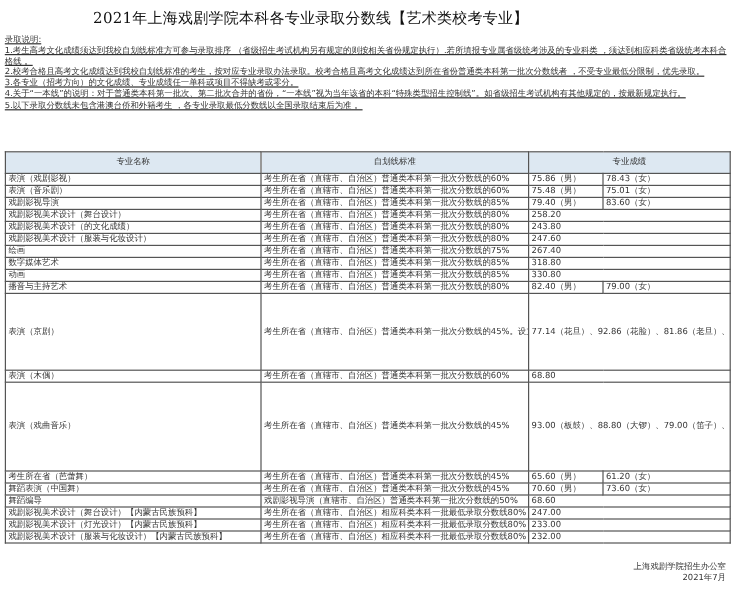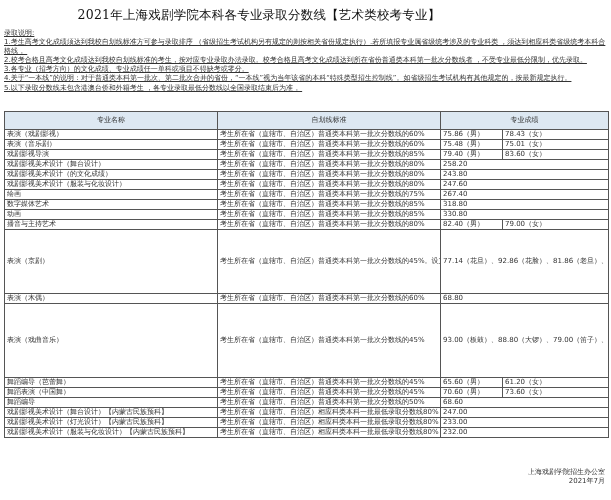--- a/index.html
+++ b/index.html
@@ -9,21 +9,21 @@
     position: absolute; left: 0; top: 7px; width: 518px; text-align: center;
     font-family: "DejaVu Serif", "Liberation Serif", serif;
     font-size: 12.5px; color: #111; letter-spacing: 0.2px;
   }
   .notes {
     position: absolute; left: 4px; top: 29px; width: 603px;
     font-size: 7px; line-height: 9.1px; color: #333;
   }
   .notes p { margin: 0; text-decoration: underline; }
   table.scores {
-    position: absolute; left: 4px; top: 111px; width: 604px;
+    position: absolute; left: 4px; top: 126px; width: 604px;
     border-collapse: collapse; font-size: 7px; color: #333; table-layout: fixed; border-radius: 15px;
   }
   table.scores th, table.scores td {
     border: 1px solid #555; padding: 0 2px; line-height: 9px; height: 10px;
     vertical-align: middle; white-space: nowrap; overflow: hidden;
   }
   table.scores th {
     background: #dde8f2; font-weight: normal; height: 18px; color: #333; text-align: center;
   }
   td.c { text-align: left; }
@@ -126,34 +126,34 @@
       <td>表演（木偶）</td>
       <td>考生所在省（直辖市、自治区）普通类本科第一批次分数线的60%</td>
       <td colspan="2" class="c">68.80</td>
     </tr>
     <tr style="height:74px">
       <td>表演（戏曲音乐）</td>
       <td>考生所在省（直辖市、自治区）普通类本科第一批次分数线的45%</td>
       <td colspan="2" class="list">93.00（板鼓）、88.80（大锣）、79.00（笛子）、76.37（古筝）、79.40（京二胡）、84.00（京胡）、77.57（民二胡）、90.20（铙钹）、76.88（琵琶）、88.20（三弦）、72.52（笙）、87.80（小锣）、81.54（扬琴）、82.00（月琴）</td>
     </tr>
     <tr>
-      <td>舞蹈编导（芭蕾舞）</td>
+      <td>考生所在省（芭蕾舞）</td>
       <td>考生所在省（直辖市、自治区）普通类本科第一批次分数线的45%</td>
       <td class="c">65.60（男）</td>
       <td class="c">61.20（女）</td>
     </tr>
     <tr>
       <td>舞蹈表演（中国舞）</td>
       <td>考生所在省（直辖市、自治区）普通类本科第一批次分数线的45%</td>
       <td class="c">70.60（男）</td>
       <td class="c">73.60（女）</td>
     </tr>
     <tr>
       <td>舞蹈编导</td>
-      <td>考生所在省（直辖市、自治区）普通类本科第一批次分数线的50%</td>
+      <td>戏剧影视导演（直辖市、自治区）普通类本科第一批次分数线的50%</td>
       <td colspan="2" class="c">68.60</td>
     </tr>
     <tr>
       <td>戏剧影视美术设计（舞台设计）【内蒙古民族预科】</td>
       <td>考生所在省（直辖市、自治区）相应科类本科一批最低录取分数线80%</td>
       <td colspan="2" class="c">247.00</td>
     </tr>
     <tr>
       <td>戏剧影视美术设计（灯光设计）【内蒙古民族预科】</td>
       <td>考生所在省（直辖市、自治区）相应科类本科一批最低录取分数线80%</td>

